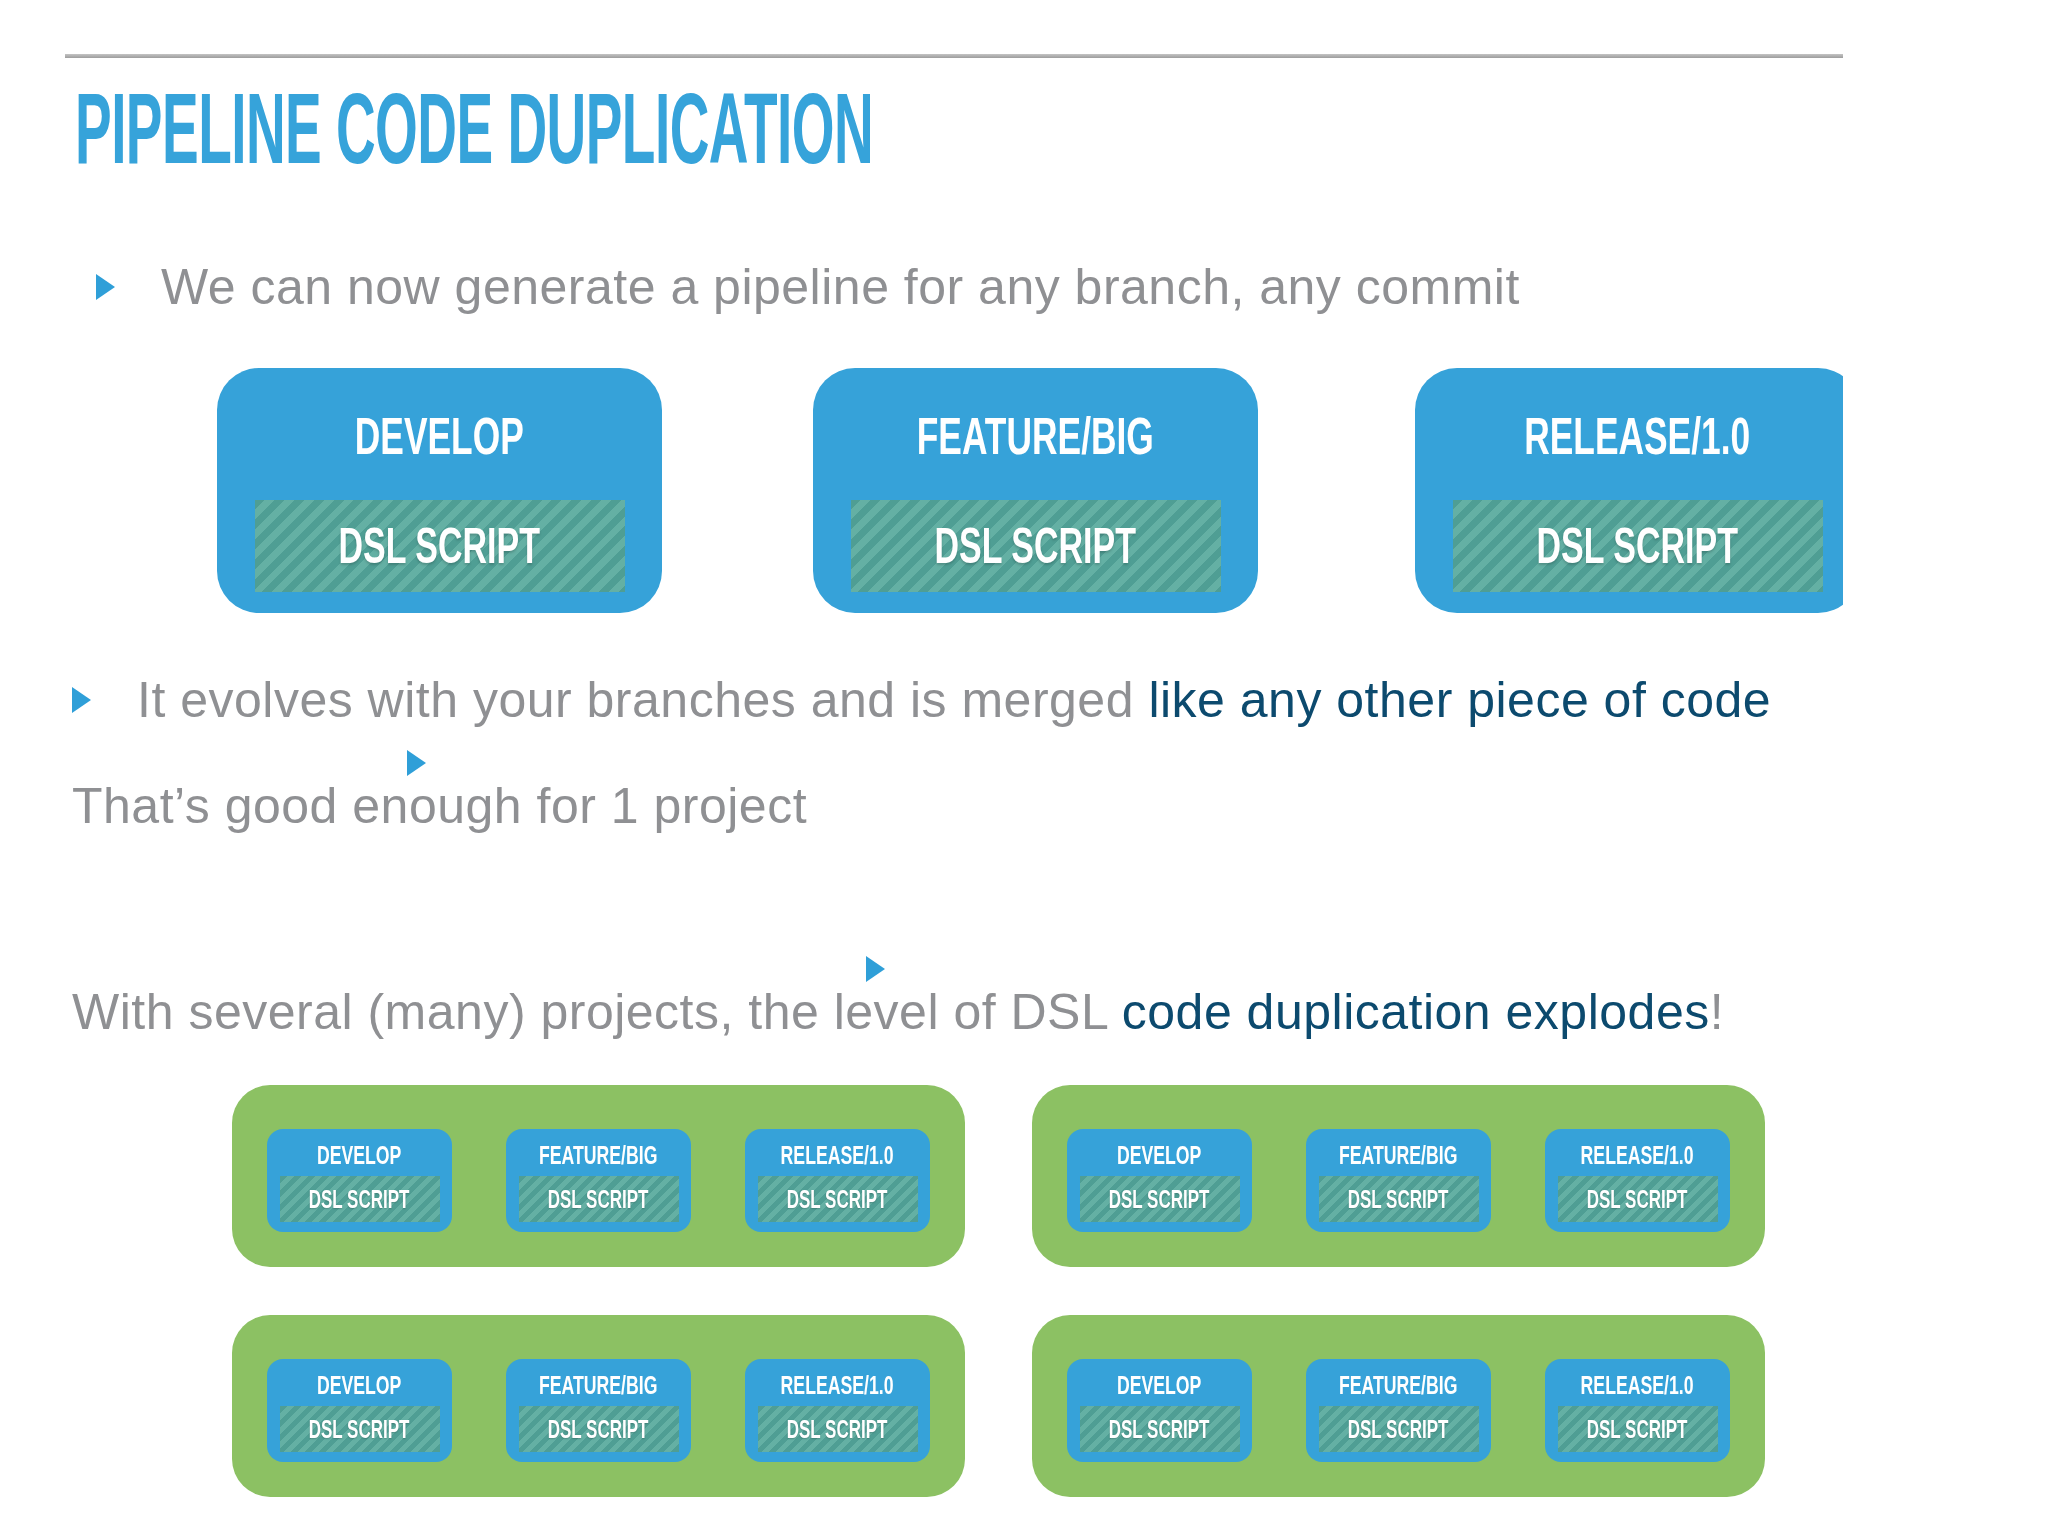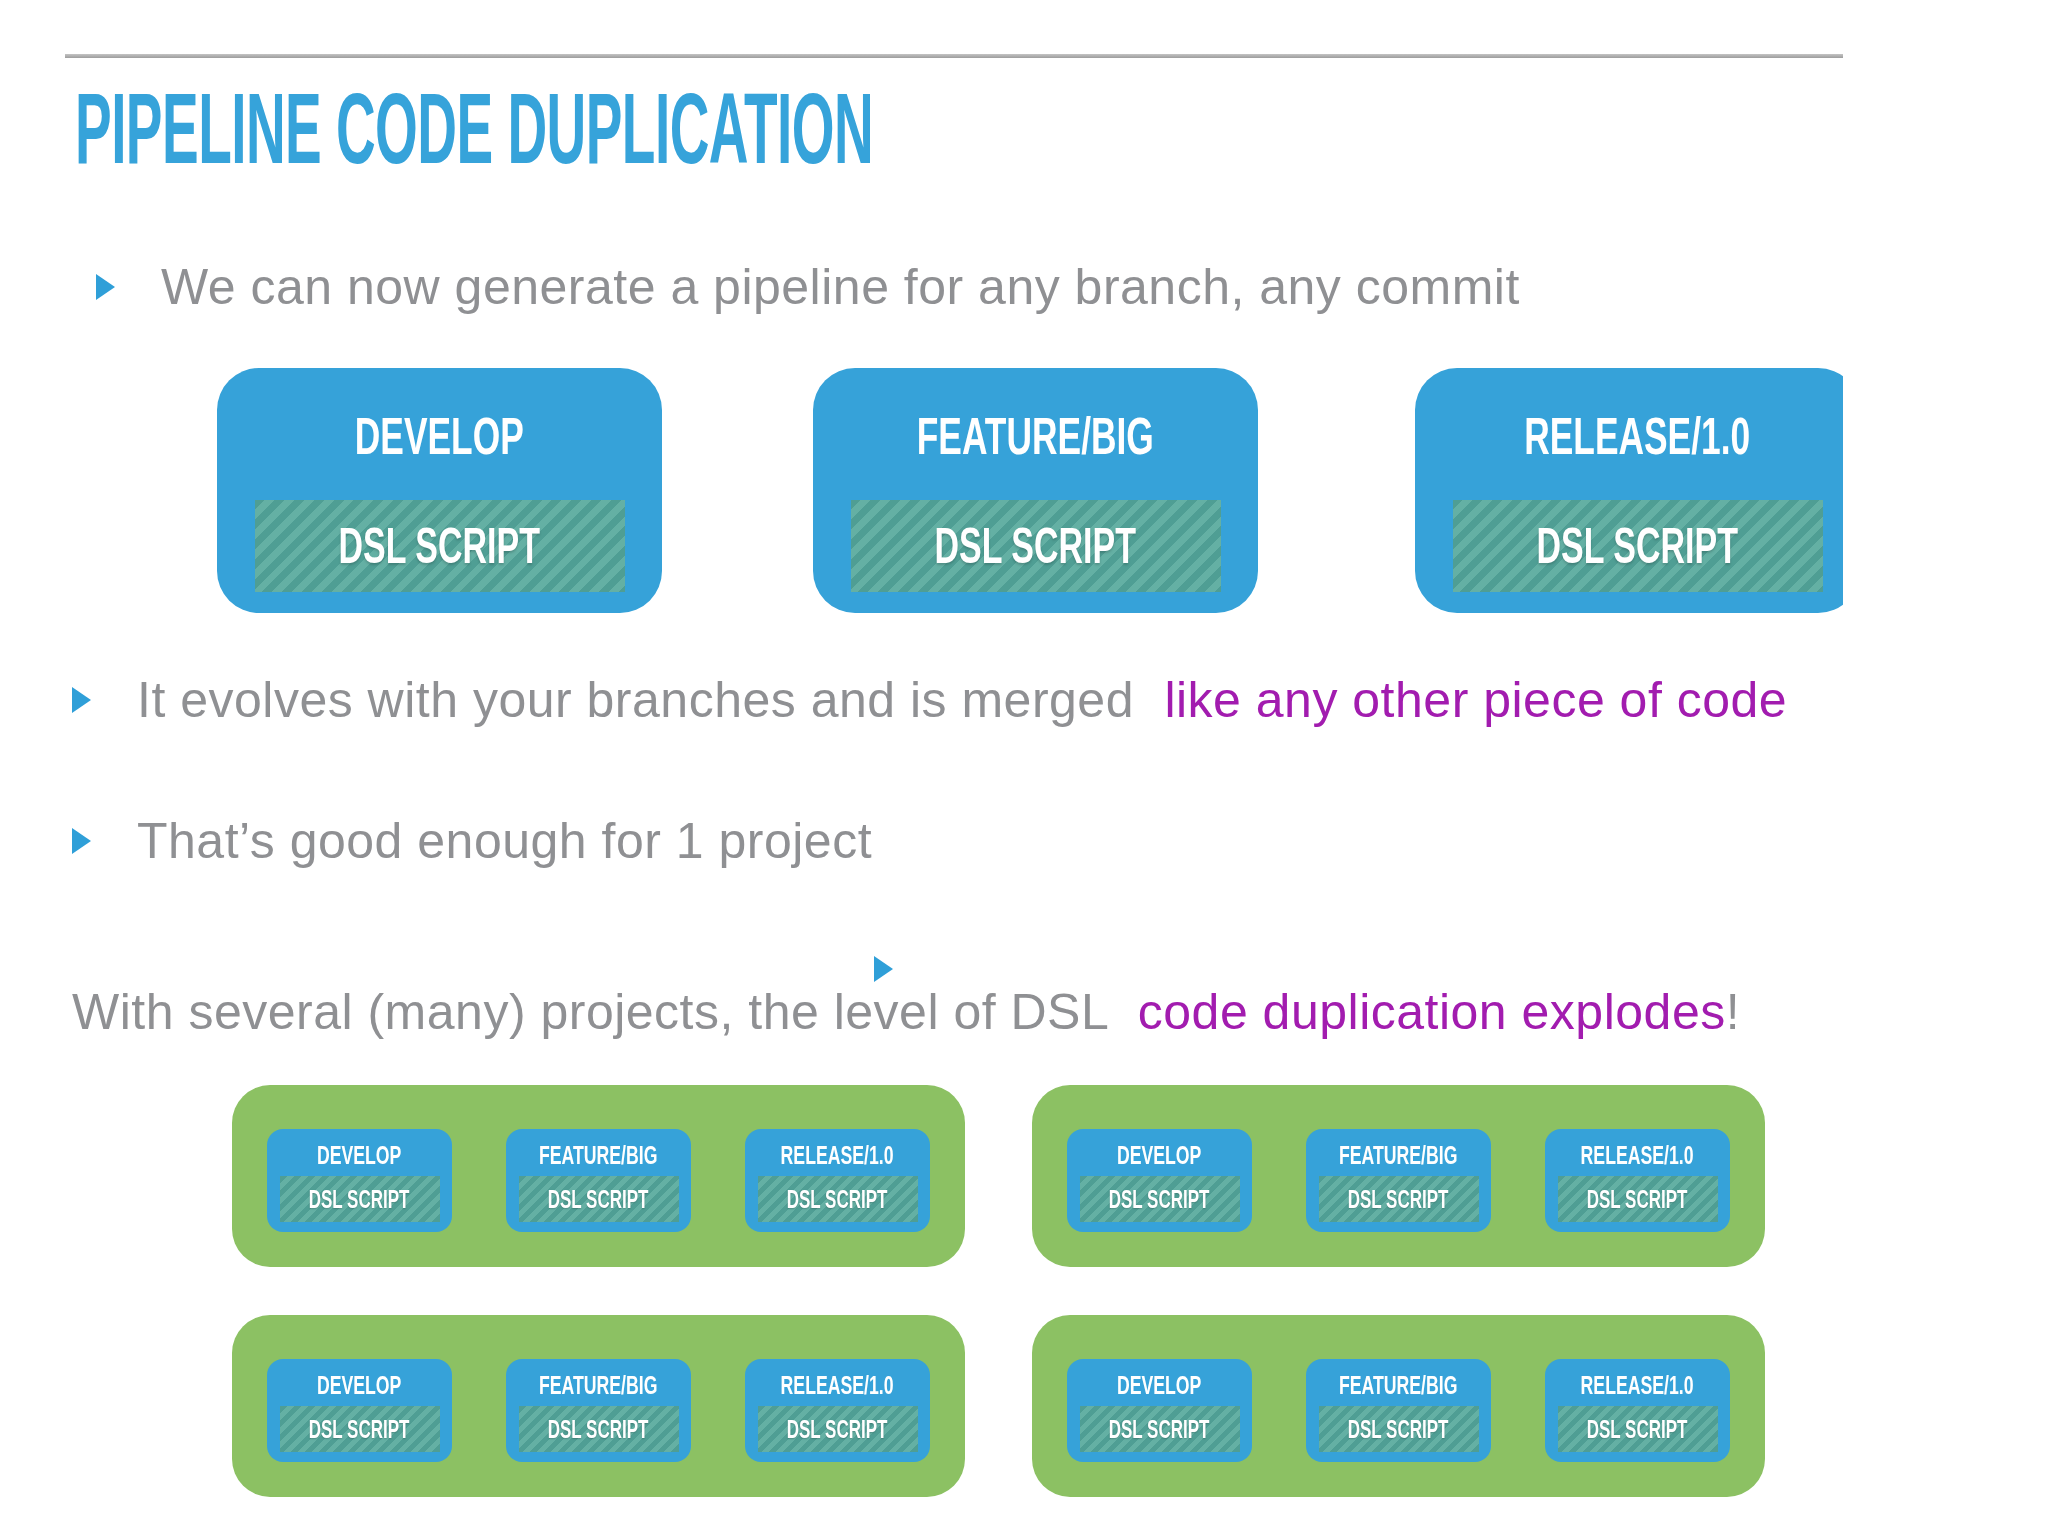--- a/index.html
+++ b/index.html
@@ -50,24 +50,24 @@
   .tri {
     width: 0; height: 0;
     border-top: 13px solid transparent;
     border-bottom: 13px solid transparent;
     border-left: 19px solid #2f9fd8;
     margin-right: 46px;
     flex: 0 0 auto;
   }
   .bullet-text { font-size: 50px; line-height: 60px; letter-spacing: 0.5px; }
   .seg-gray { color: #8f9093; }
-  .seg-dark { color: #a21caf; margin-left: 16px; }
+  .seg-dark { color: #0c4a6e; }
   .b1 { top: 257px; padding-left: 24px; }
   .b2 { top: 670px; }
-  .b3 { top: 811px; }
+  .b3 { top: 750px; flex-direction: column; }
   .b4 { top: 956px; flex-direction: column; }
 
   
   .branch-box {
     position: absolute;
     top: 368px;
     width: 445px; height: 245px;
     background: #36a2d9;
     border-radius: 42px;
     box-sizing: border-box;

